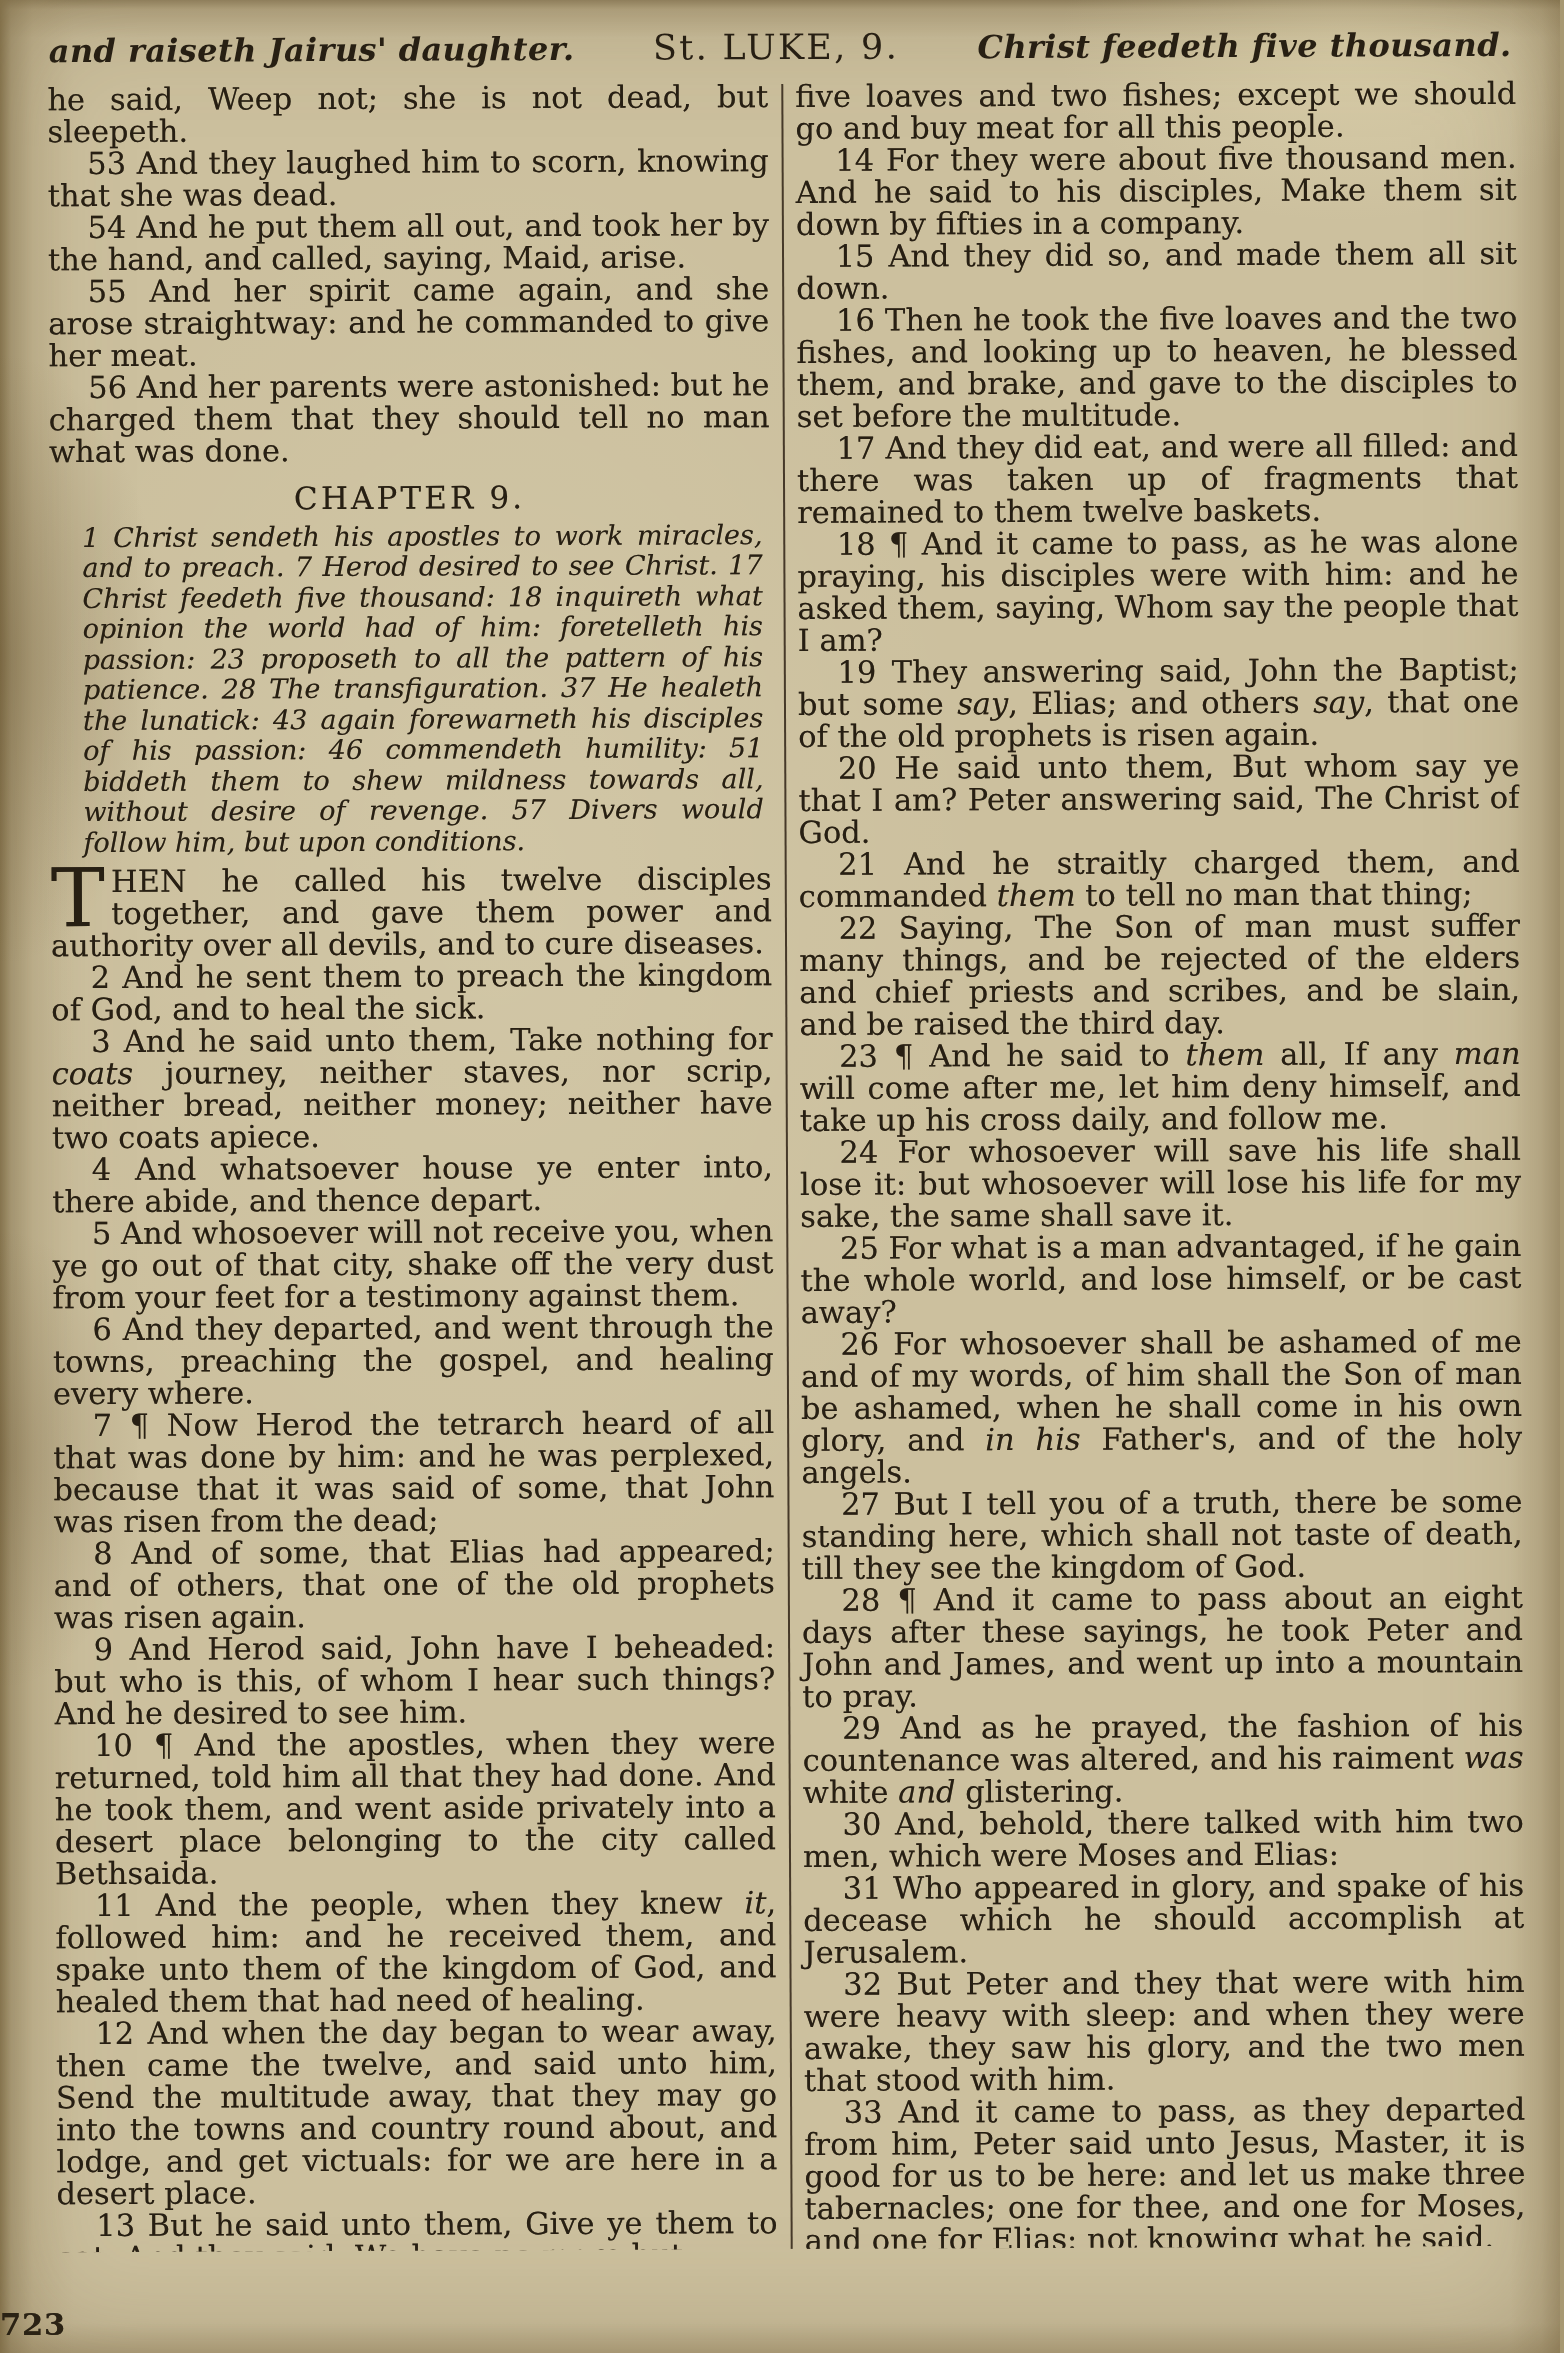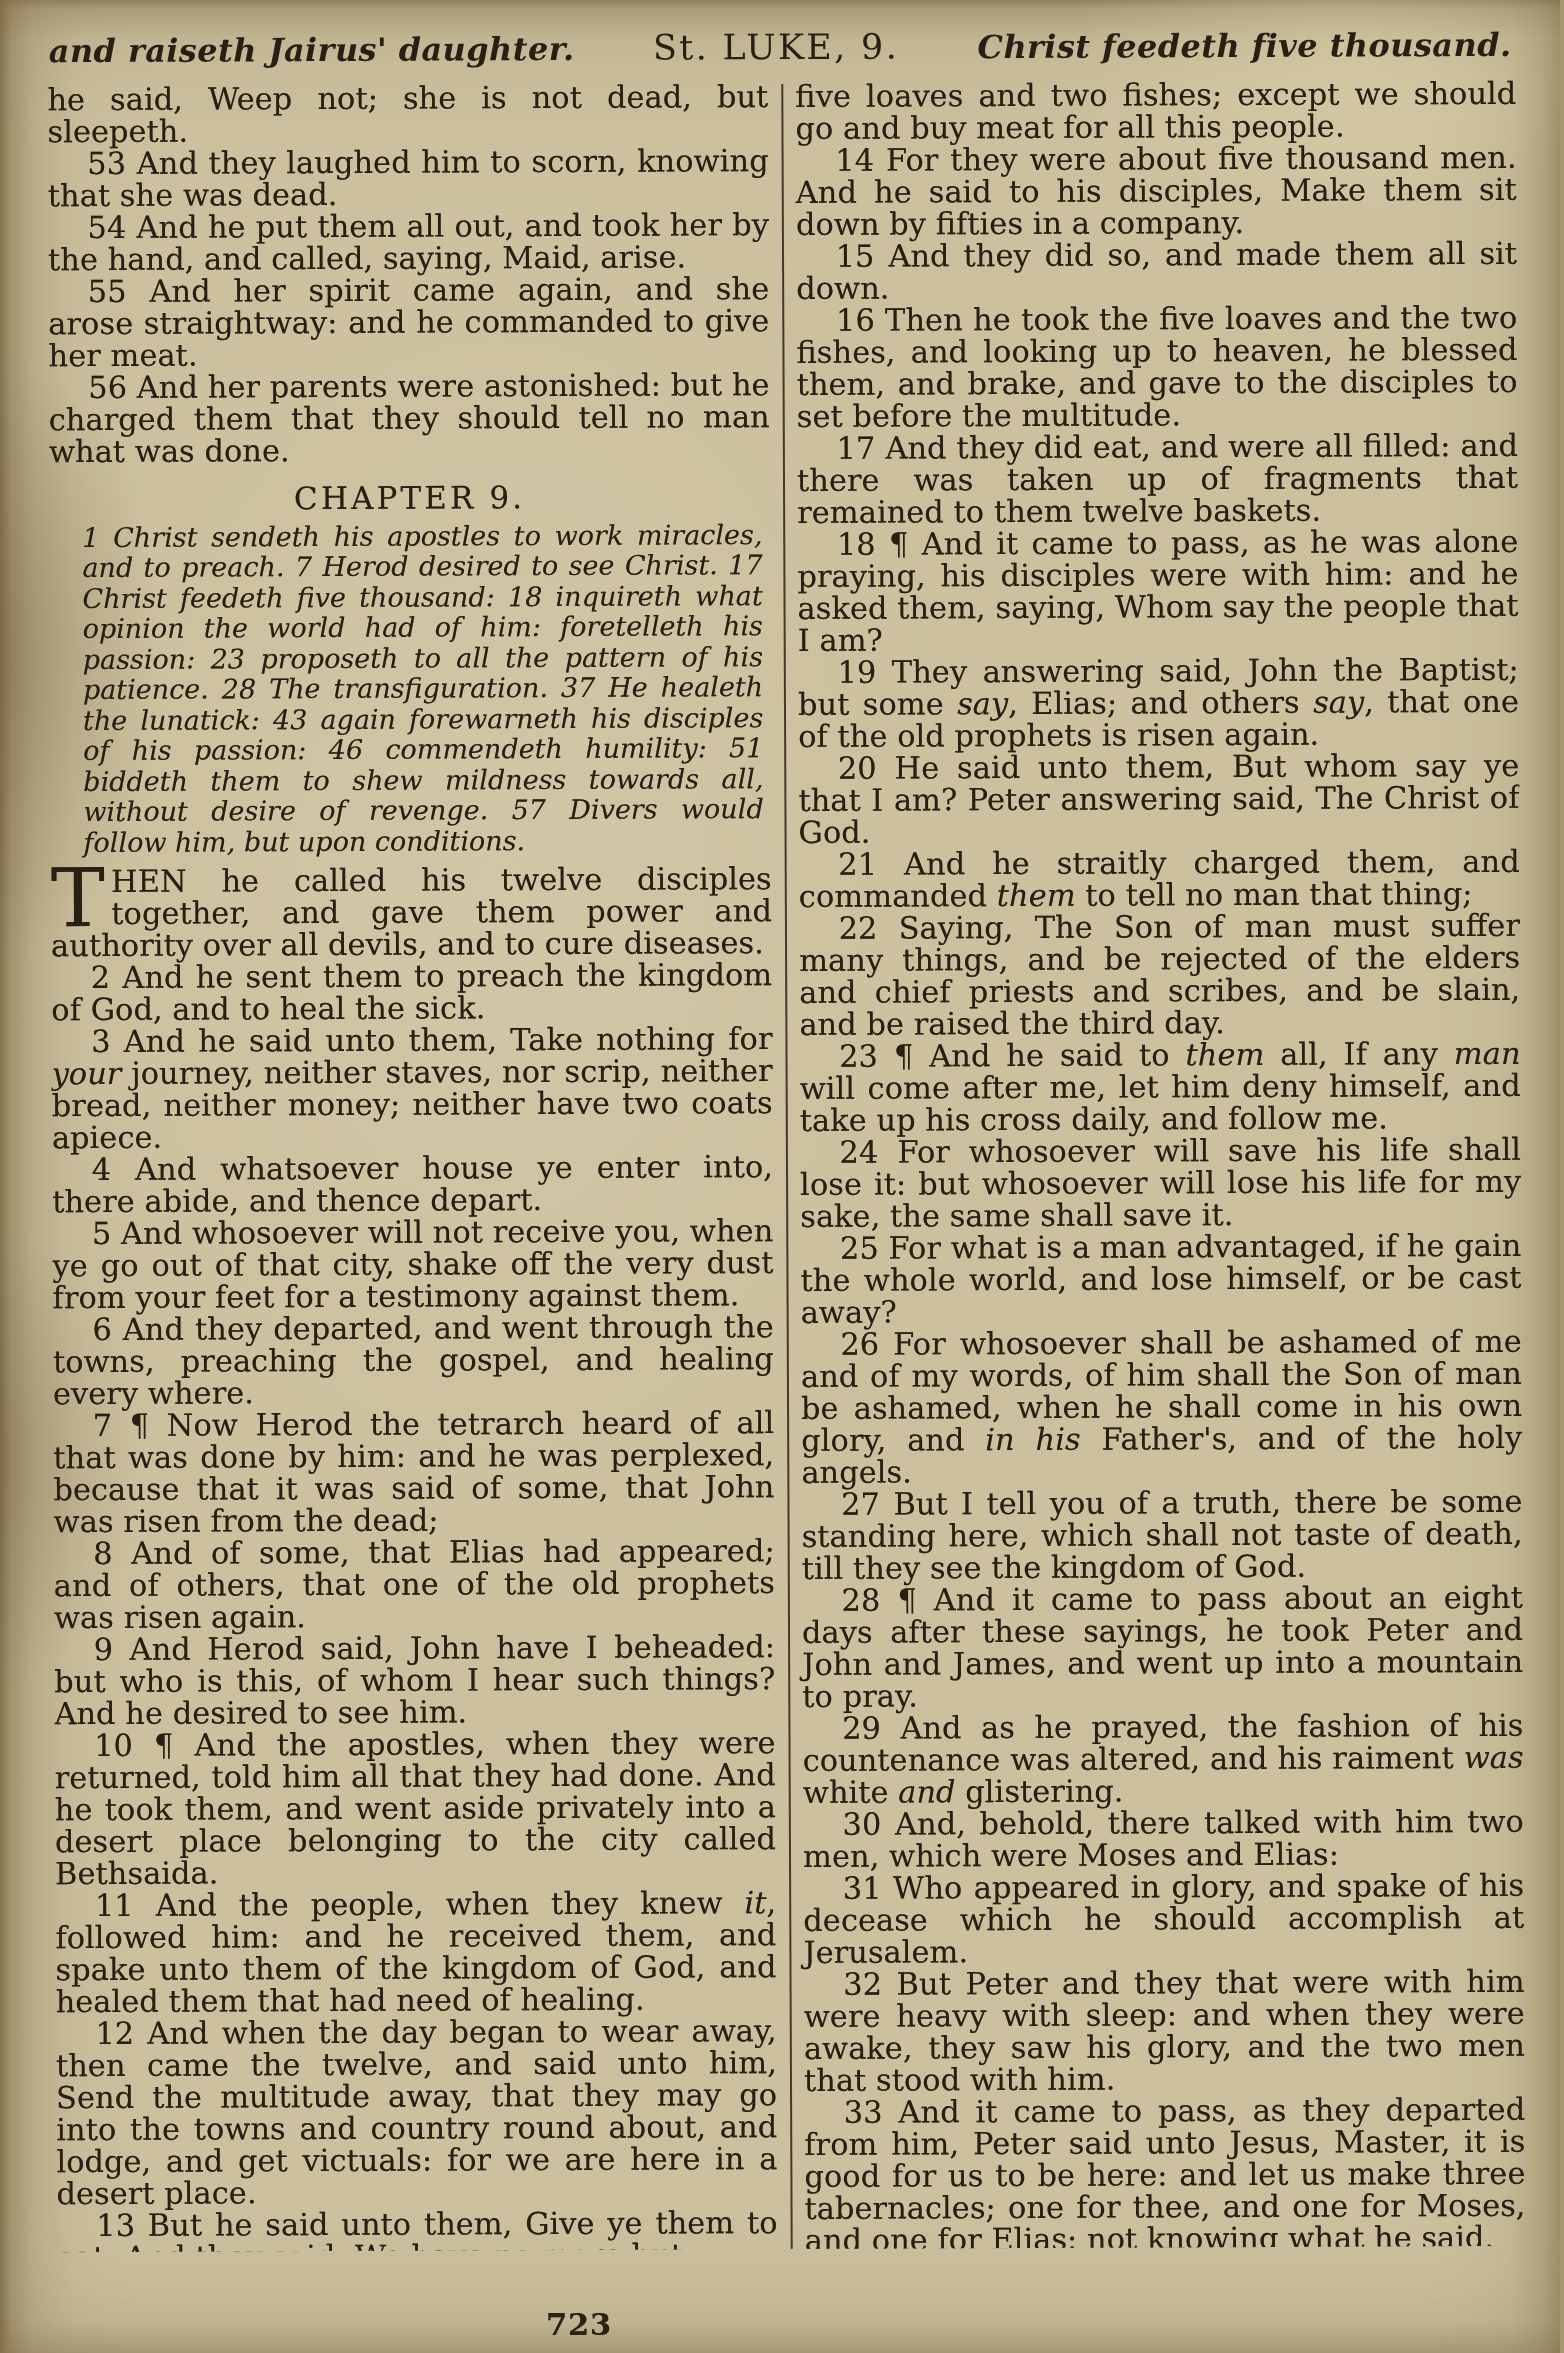--- a/index.html
+++ b/index.html
@@ -55,21 +55,21 @@
   .heading{
     margin:12.5px 0 6.3px 0;text-align:center;font-size:31px;font-weight:500;
     letter-spacing:3.1px;text-shadow:0 0 0.5px rgba(44,33,16,.55);
   }
   .summary{
     margin:4.7px 7.8px 7.8px 33px;font-style:italic;font-size:27px;line-height:30.5px;
     text-align:justify;text-shadow:0 0 0.4px rgba(44,33,16,.5);
   }
   .summary i, .verse i, .dropcap i{}
   .page-number{
-    position:absolute;bottom:12.5px;left:0;width:1158px;text-align:center;
+    position:absolute;bottom:12.5px;left:0;width:1158px;text-align:left;
     font-size:30.5px;font-weight:bold;letter-spacing:0.8px;color:#2a2214;
     text-shadow:0 0 0.5px rgba(44,33,16,.55);
   }
 </style>
 </head>
 <body>
 
 <div class="page">
   <div class="content">
     <div class="running-header">
@@ -81,21 +81,21 @@
       <div class="col" id="col-left">
           <p class="verse flush">he said, Weep not; she is not dead, but sleepeth.</p>
           <p class="verse">53 And they laughed him to scorn, knowing that she was dead.</p>
           <p class="verse">54 And he put them all out, and took her by the hand, and called, saying, Maid, arise.</p>
           <p class="verse">55 And her spirit came again, and she arose straightway: and he commanded to give her meat.</p>
           <p class="verse">56 And her parents were astonished: but he charged them that they should tell no man what was done.</p>
           <h2 class="heading">CHAPTER 9.</h2>
           <p class="summary">1 Christ sendeth his apostles to work miracles, and to preach. 7 Herod desired to see Christ. 17 Christ feedeth five thousand: 18 inquireth what opinion the world had of him: foretelleth his passion: 23 proposeth to all the pattern of his patience. 28 The transfiguration. 37 He healeth the lunatick: 43 again forewarneth his disciples of his passion: 46 commendeth humility: 51 biddeth them to shew mildness towards all, without desire of revenge. 57 Divers would follow him, but upon conditions.</p>
           <p class="dropcap"><span class="cap">T</span>HEN he called his twelve disciples together, and gave them power and authority over all devils, and to cure diseases.</p>
           <p class="verse">2 And he sent them to preach the kingdom of God, and to heal the sick.</p>
-          <p class="verse">3 And he said unto them, Take nothing for <i>your</i> journey, neither staves, nor scrip, neither bread, neither money; neither have two coats apiece.</p>
+          <p class="verse">3 And he said unto them, Take nothing for <i>coats</i> journey, neither staves, nor scrip, neither bread, neither money; neither have two coats apiece.</p>
           <p class="verse">4 And whatsoever house ye enter into, there abide, and thence depart.</p>
           <p class="verse">5 And whosoever will not receive you, when ye go out of that city, shake off the very dust from your feet for a testimony against them.</p>
           <p class="verse">6 And they departed, and went through the towns, preaching the gospel, and healing every where.</p>
           <p class="verse">7 ¶ Now Herod the tetrarch heard of all that was done by him: and he was perplexed, because that it was said of some, that John was risen from the dead;</p>
           <p class="verse">8 And of some, that Elias had appeared; and of others, that one of the old prophets was risen again.</p>
           <p class="verse">9 And Herod said, John have I beheaded: but who is this, of whom I hear such things? And he desired to see him.</p>
           <p class="verse">10 ¶ And the apostles, when they were returned, told him all that they had done. And he took them, and went aside privately into a desert place belonging to the city called Bethsaida.</p>
           <p class="verse">11 And the people, when they knew <i>it</i>, followed him: and he received them, and spake unto them of the kingdom of God, and healed them that had need of healing.</p>
           <p class="verse">12 And when the day began to wear away, then came the twelve, and said unto him, Send the multitude away, that they may go into the towns and country round about, and lodge, and get victuals: for we are here in a desert place.</p>
           <p class="verse">13 But he said unto them, Give ye them to eat. And they said, We have no more but</p>

